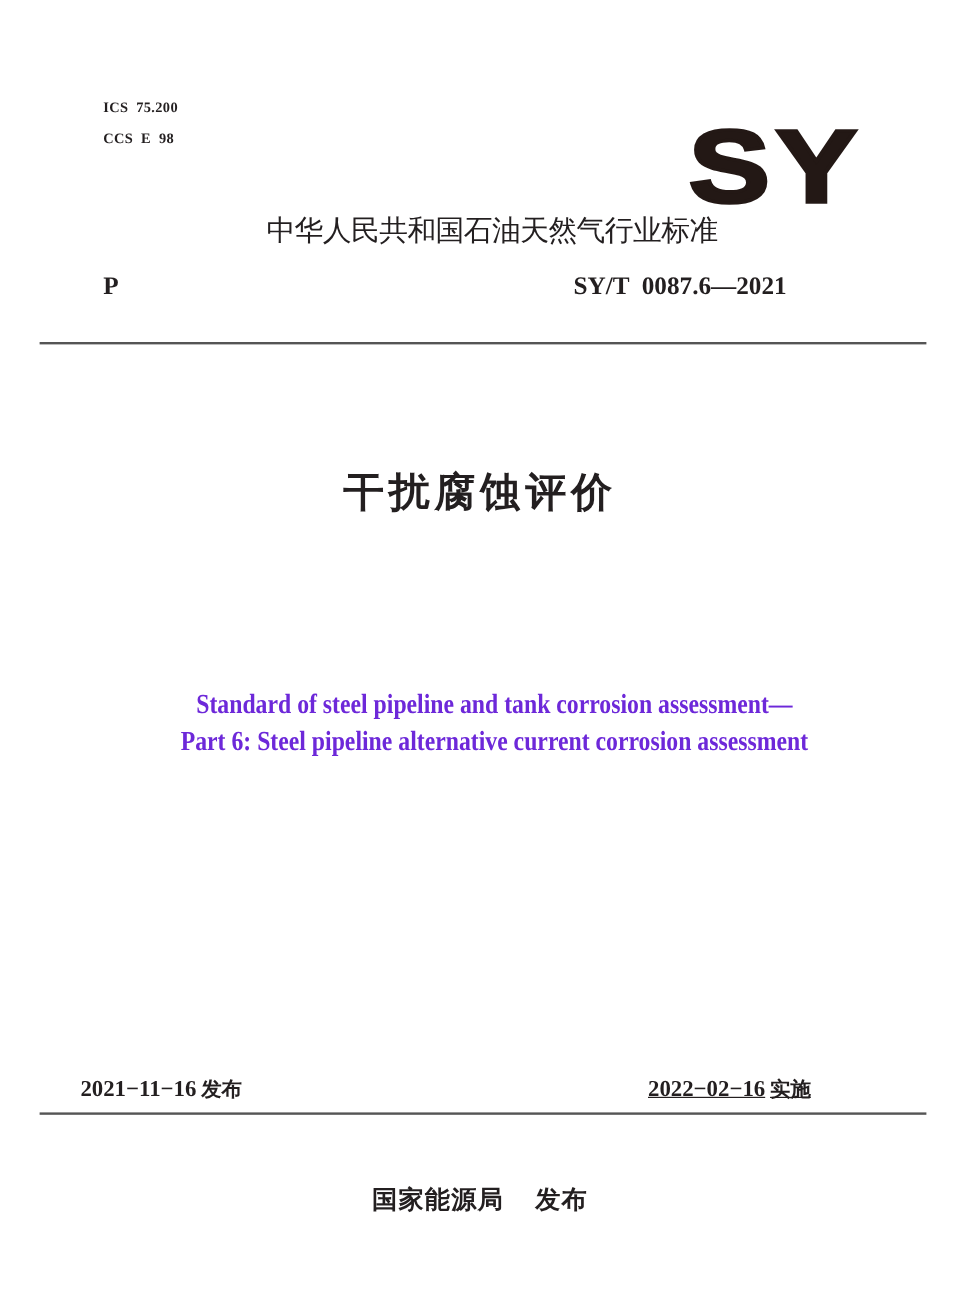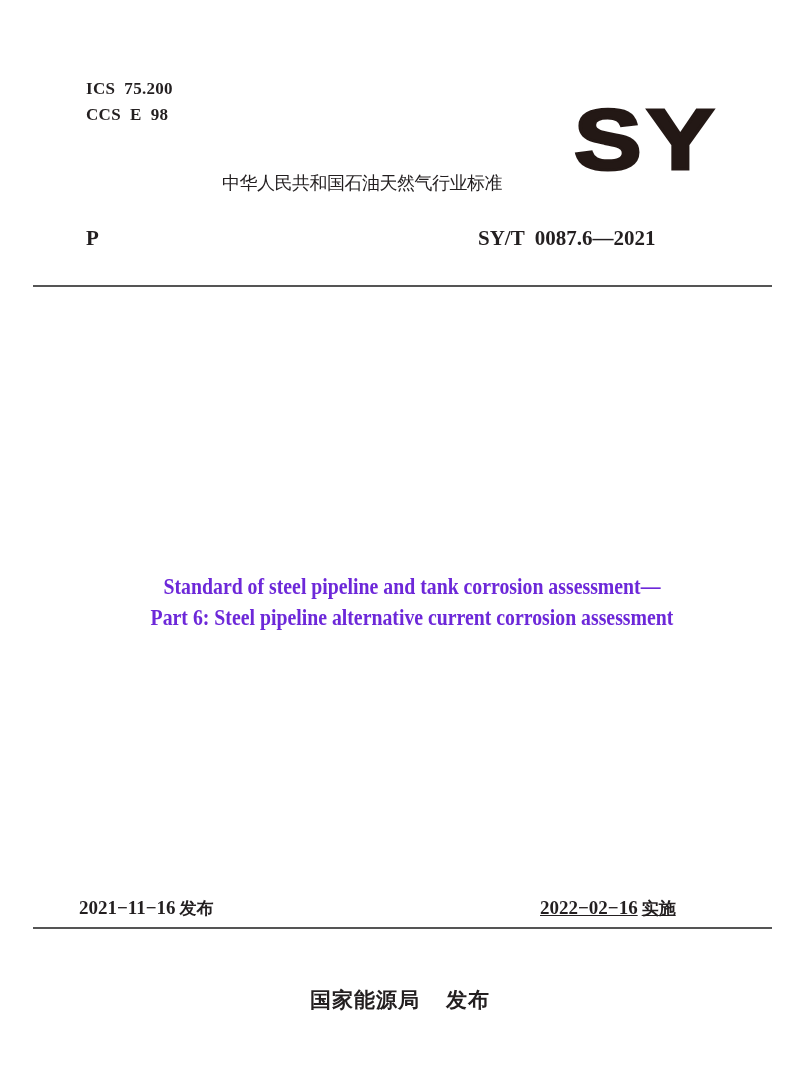--- a/index.html
+++ b/index.html
@@ -16,21 +16,21 @@
       font-family: "Liberation Serif", "DejaVu Serif", serif;
     }
     .abs { position: absolute; }
 
     
     .codes {
       left: 86px;
       top: 76px;
       font-family: "Liberation Serif", serif;
       font-weight: bold;
-      font-size: 17px;
+      font-size: 12px;
       line-height: 26px;
       letter-spacing: 0.3px;
     }
     .codes div { white-space: pre; }
 
     
     .logo {
       left: 574px;
       top: 96px;
       width: 140px;
@@ -42,23 +42,23 @@
       color: #231815;
       letter-spacing: 4px;
       transform: scaleX(1.18);
       transform-origin: left top;
       -webkit-text-stroke: 3px #231815;
     }
 
     
     .issuer {
       left: 222px;
-      top: 168px;
-      font-family: Liberation Sans, sans-serif;
-      font-size: 18px;
+      top: 180px;
+      font-family: Liberation Mono, monospace;
+      font-size: 24px;
       line-height: 30px;
       letter-spacing: -0.5px;
       color: #231f20;
     }
 
     
     .cat-p {
       left: 86px;
       top: 224px;
       font-family: "Liberation Serif", serif;
@@ -123,21 +123,21 @@
 
     
     .date {
       top: 895px;
       font-family: "Liberation Serif", serif;
       font-weight: bold;
       font-size: 19px;
       line-height: 26px;
       white-space: pre;
     }
-    .date-issue { left: 67px; margin-left: 12px; }
+    .date-issue { left: 67px; }
     .date-impl { left: 540px; text-decoration: underline; }
     .date .cn {
       font-family: "DejaVu Sans", sans-serif;
       font-weight: bold;
       font-size: 17px;
       margin-left: 4px;
     }
 
     
     .publisher {
@@ -165,20 +165,21 @@
 <div class="abs logo">SY</div>
 
 <div class="abs issuer">中华人民共和国石油天然气行业标准</div>
 
 <div class="abs cat-p">P</div>
 <div class="abs std-no">SY/T  0087.6—2021</div>
 
 <div class="abs rule rule-top"></div>
 
 <div class="abs cn-title">
+  <div>干扰腐蚀评价</div>
 </div>
 
 <div class="abs en-title">
   <div>Standard of steel pipeline and tank corrosion assessment—</div>
   <div>Part 6: Steel pipeline alternative current corrosion assessment</div>
 </div>
 
 <div class="abs date date-issue"><span>2021−11−16</span><span class="cn">发布</span></div>
 
 <div class="abs date date-impl"><span>2022−02−16</span><span class="cn">实施</span></div>

